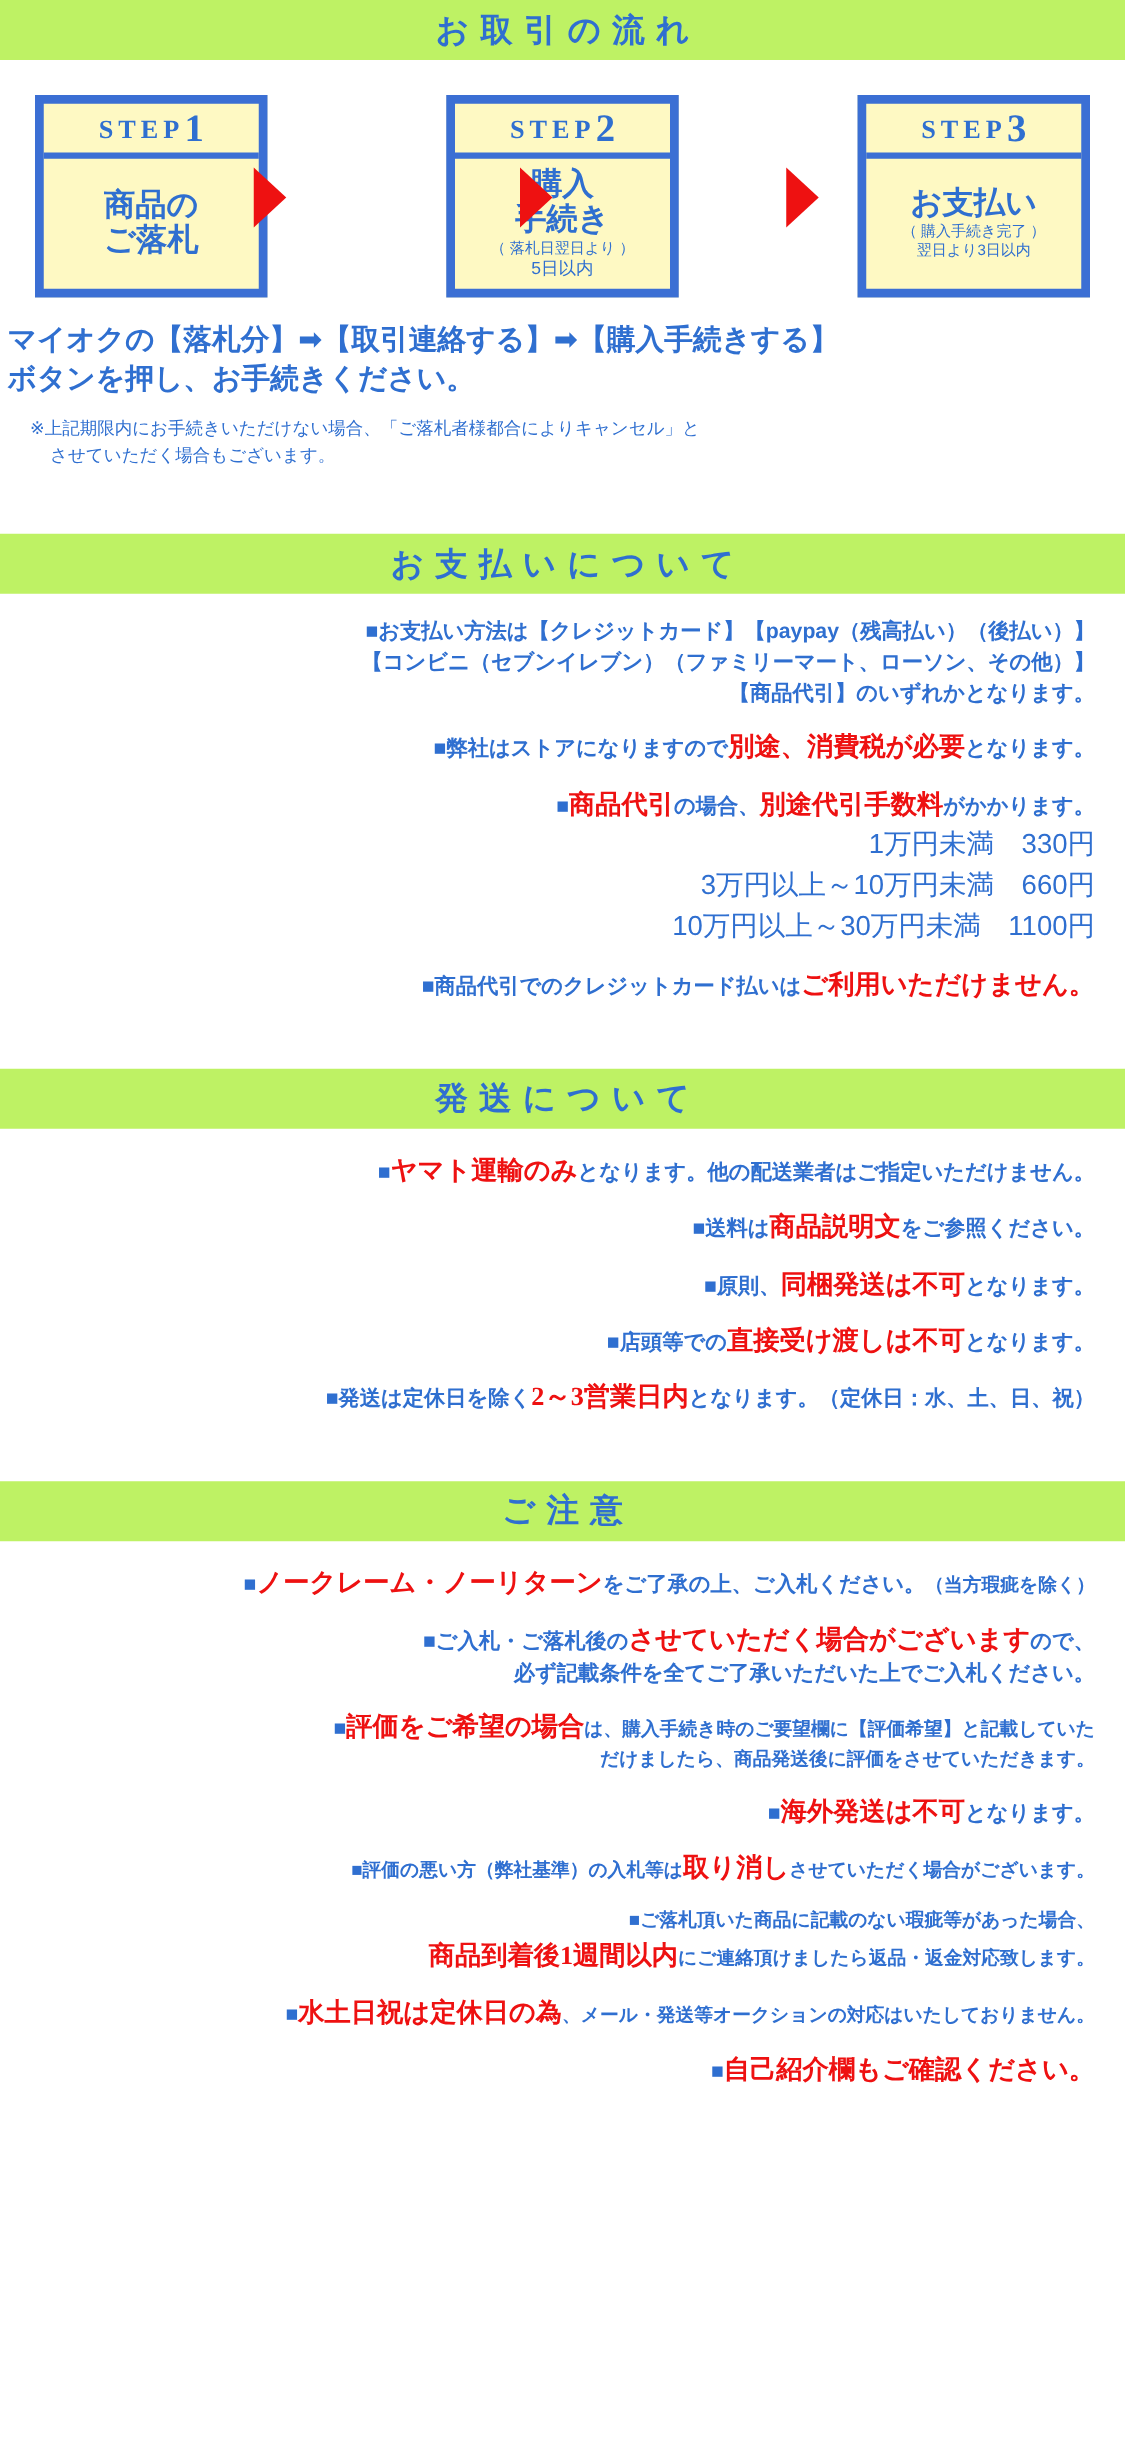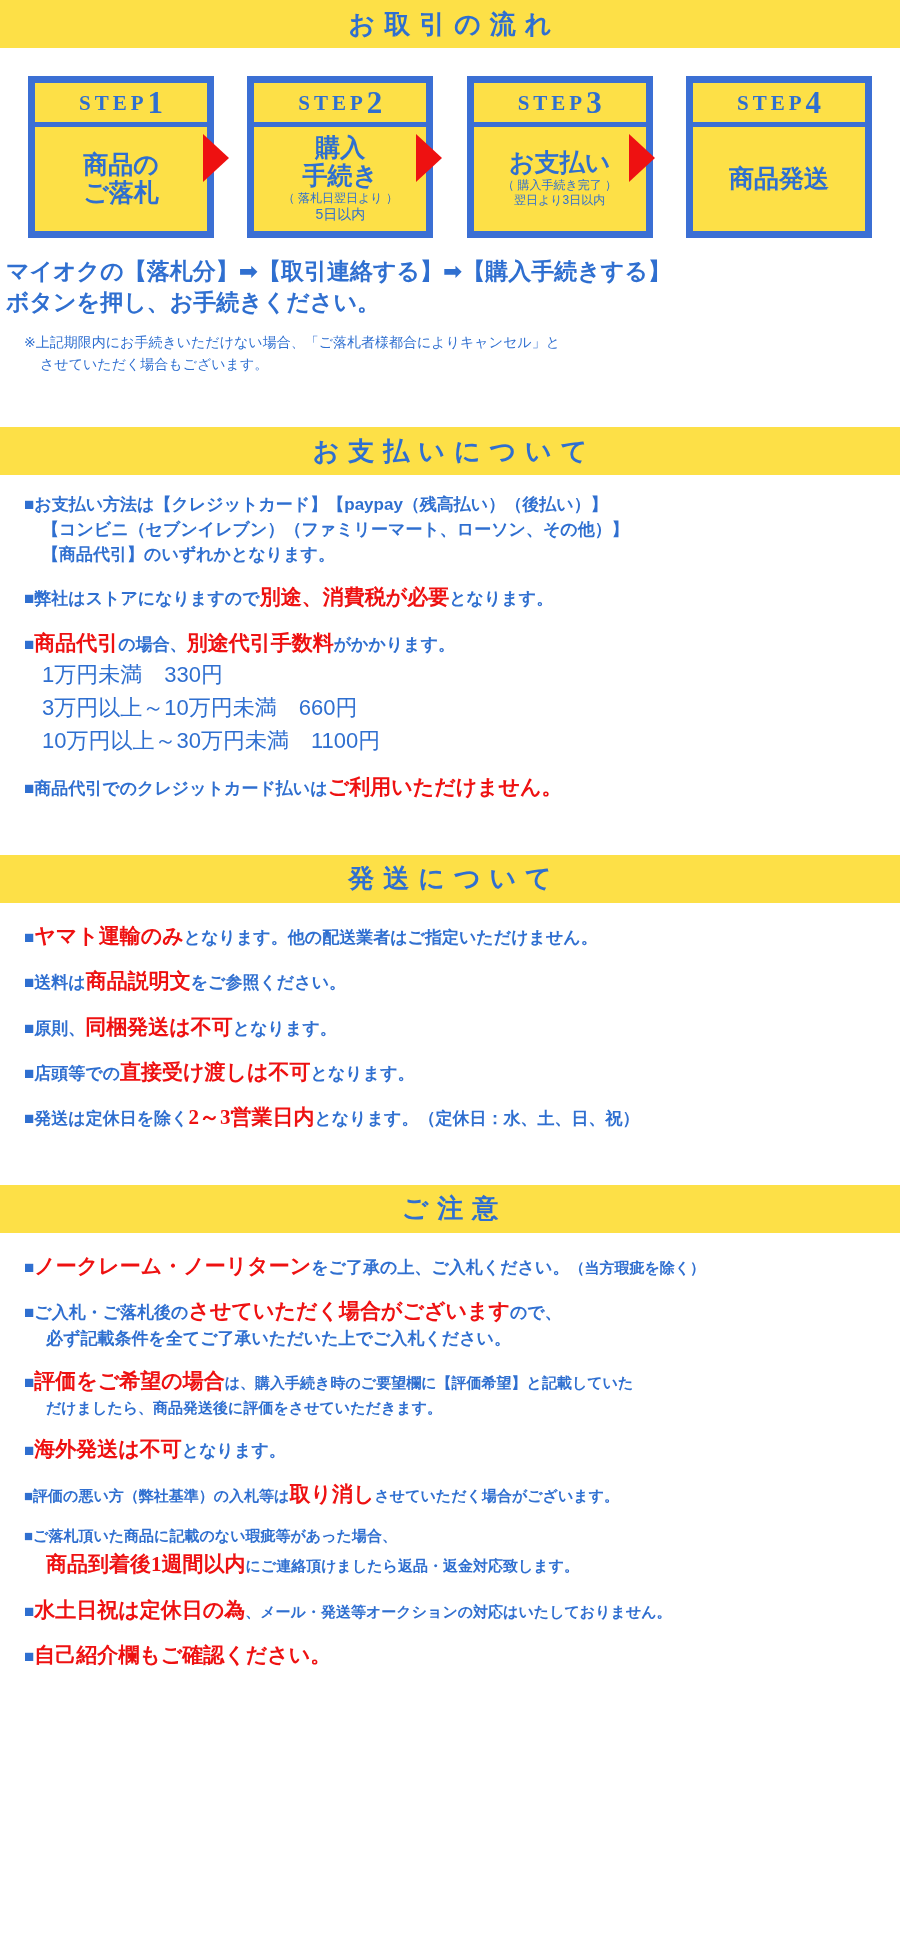--- a/index.html
+++ b/index.html
@@ -14,21 +14,21 @@
     -webkit-font-smoothing: antialiased;
   }
   .page {
     width: 900px;
     margin: 0;
     position: relative;
   }
 
   
   .banner {
-    background: #fde047;
+    background: #bef264;
     height: 48px;
     display: flex;
     align-items: center;
     justify-content: center;
   }
   .banner-text {
     color: #2f6fd0;
     font-weight: bold;
     font-size: 26px;
     letter-spacing: 9px;
@@ -39,21 +39,21 @@
   .steps-wrap {
     padding: 28px 28px 0 28px;
     display: flex;
     align-items: stretch;
     justify-content: space-between;
     position: relative;
   }
   .step {
     width: 186px;
     border: 7px solid #3b6fd4;
-    background: #fde047;
+    background: #fef9c3;
     box-sizing: border-box;
     position: relative;
   }
   .step-head {
     text-align: center;
     padding: 2px 0 1px 0;
     border-bottom: 5px solid #3b6fd4;
     white-space: nowrap;
   }
   .step-head .lbl {
@@ -126,20 +126,21 @@
     padding: 14px 24px 0 24px;
     font-size: 14px;
     line-height: 1.55;
     color: #2f6fd0;
   }
   .note-small .ind { display: block; padding-left: 16px; }
 
   
   .content {
     padding: 18px 24px 0 24px;
+    text-align: right;
   }
   .item {
     font-size: 17px;
     line-height: 1.45;
     color: #2f6fd0;
     margin-bottom: 15px;
     font-weight: bold;
   }
   .item:last-child { margin-bottom: 0; }
   .r { color: #ee1111; font-family: Liberation Serif, serif; }
@@ -199,28 +200,20 @@
       </div>
       <div class="step-body">
         <div class="step-title">お支払い</div>
         <div class="step-note">
           <span>（ 購入手続き完了 ）</span><br>
           <span>翌日より3日以内</span>
         </div>
       </div>
     </div>
 
-    <div class="step">
-      <div class="step-head">
-        <span class="lbl">STEP</span><span class="num">4</span>
-      </div>
-      <div class="step-body">
-        <div class="step-title">商品発送</div>
-      </div>
-    </div>
 
     <div class="arrow a1"></div>
     <div class="arrow a2"></div>
     <div class="arrow a3"></div>
   </div>
 
   <div class="intro">
     <div class="intro-line">マイオクの【落札分】➡【取引連絡する】➡【購入手続きする】</div>
     <div class="intro-line">ボタンを押し、お手続きください。</div>
   </div>

